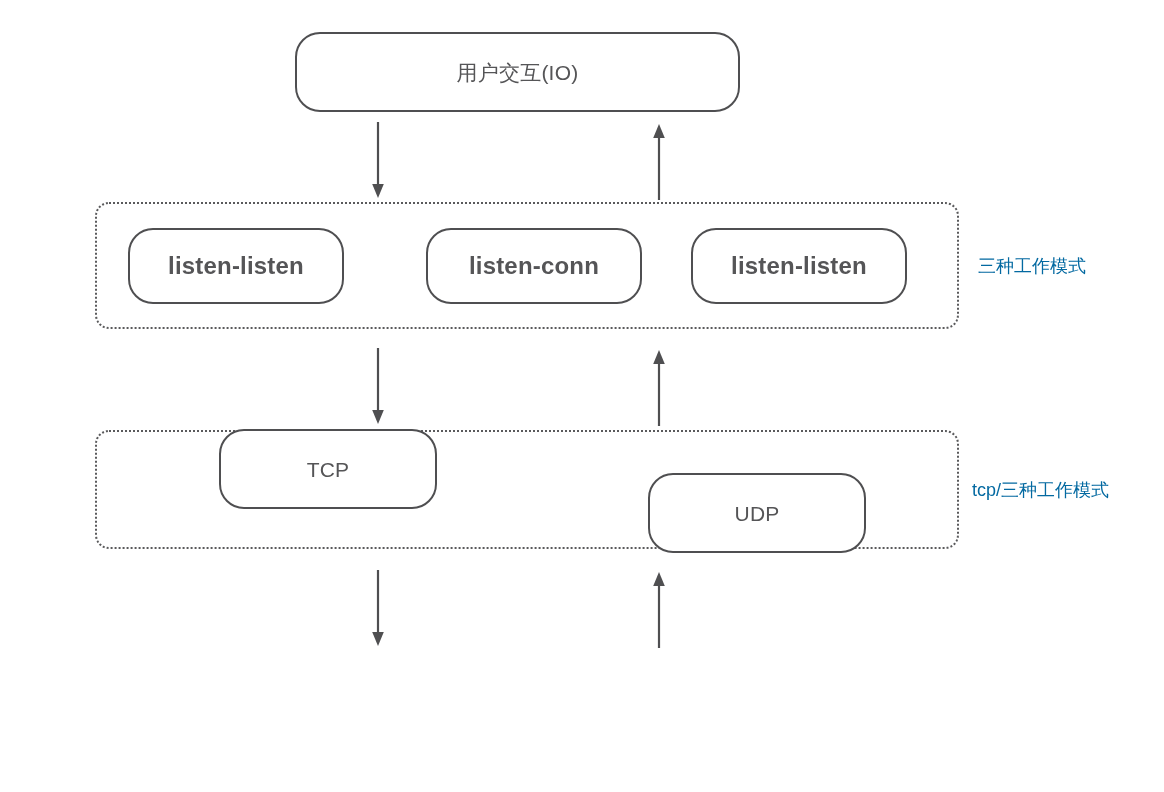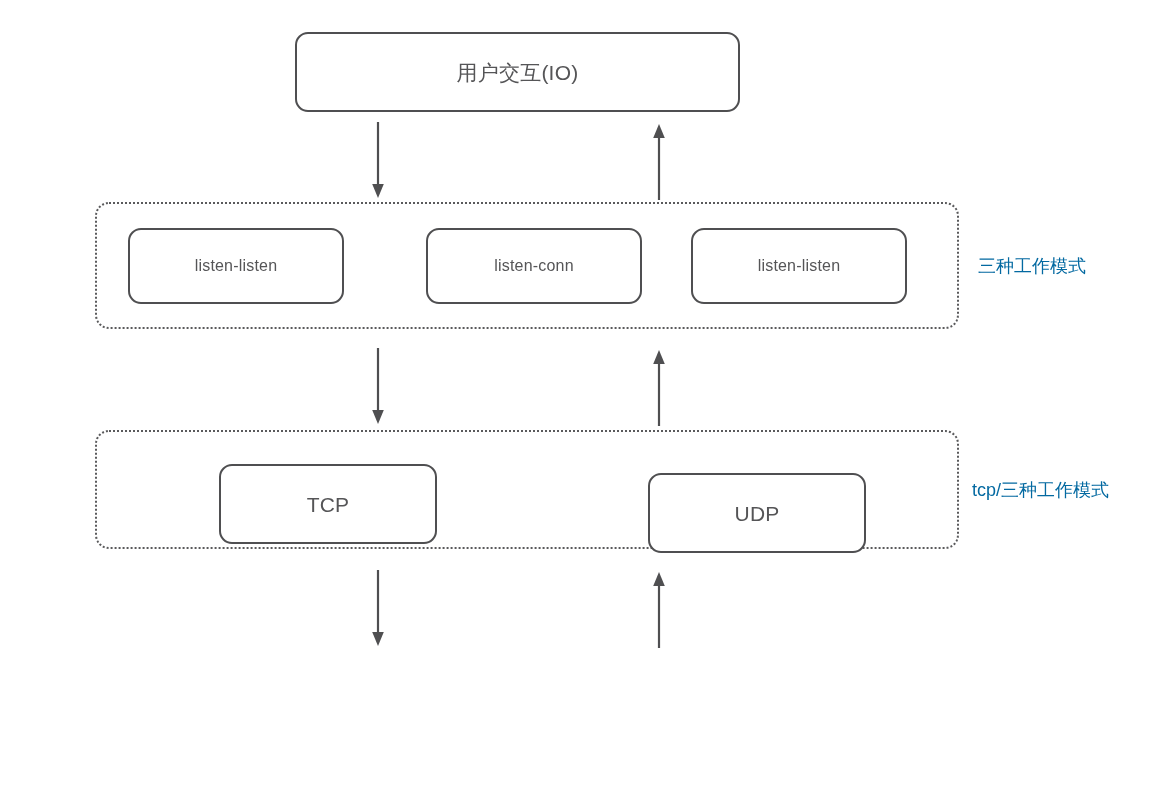--- a/index.html
+++ b/index.html
@@ -16,39 +16,40 @@
     height: 792px;
     background: #ffffff;
     overflow: hidden;
   }
 
   
   .node {
     position: absolute;
     box-sizing: border-box;
     border: 2.5px solid #4f4f51;
-    border-radius: 13px;
+    border-radius: 25px;
     background: #ffffff;
     display: flex;
     align-items: center;
     justify-content: center;
     color: #555557;
     font-size: 21px;
     font-weight: 400;
     letter-spacing: 0.2px;
     line-height: 1;
     white-space: nowrap;
   }
   .node.bold {
     font-weight: 700;
     color: #57575a;
     font-size: 22px;
   }
   .node.small {
-    font-size: 16px;
+    font-size: 24px;
+    font-weight: bold;
   }
 
   
   .group {
     position: absolute;
     box-sizing: border-box;
     border: 2.5px dotted #5a5a5c;
     border-radius: 14px;
     background: transparent;
   }
@@ -112,21 +113,21 @@
 
   <div class="arrow" style="left:649px; top:348px;">
     <svg width="20" height="78" viewBox="0 0 20 78">
       <line x1="10" y1="78" x2="10" y2="14" stroke="#4f4f51" stroke-width="2.2"></line>
       <polygon points="10,2 4.2,16 15.8,16" fill="#4f4f51"></polygon>
     </svg>
   </div>
 
   <div class="group" style="left:95px; top:430px; width:864px; height:119px;"></div>
 
-  <div class="node" style="left:219px; top:464px; width:218px; height:80px;">TCP</div>
+  <div class="node" style="left:219px; top:429px; width:218px; height:80px;">TCP</div>
 
   <div class="node" style="left:648px; top:473px; width:218px; height:80px;">UDP</div>
 
   <div class="side-label" style="left:972px; top:481px;">tcp/三种工作模式</div>
 
   <div class="arrow" style="left:368px; top:570px;">
     <svg width="20" height="78" viewBox="0 0 20 78">
       <line x1="10" y1="0" x2="10" y2="64" stroke="#4f4f51" stroke-width="2.2"></line>
       <polygon points="10,76 4.2,62 15.8,62" fill="#4f4f51"></polygon>
     </svg>

